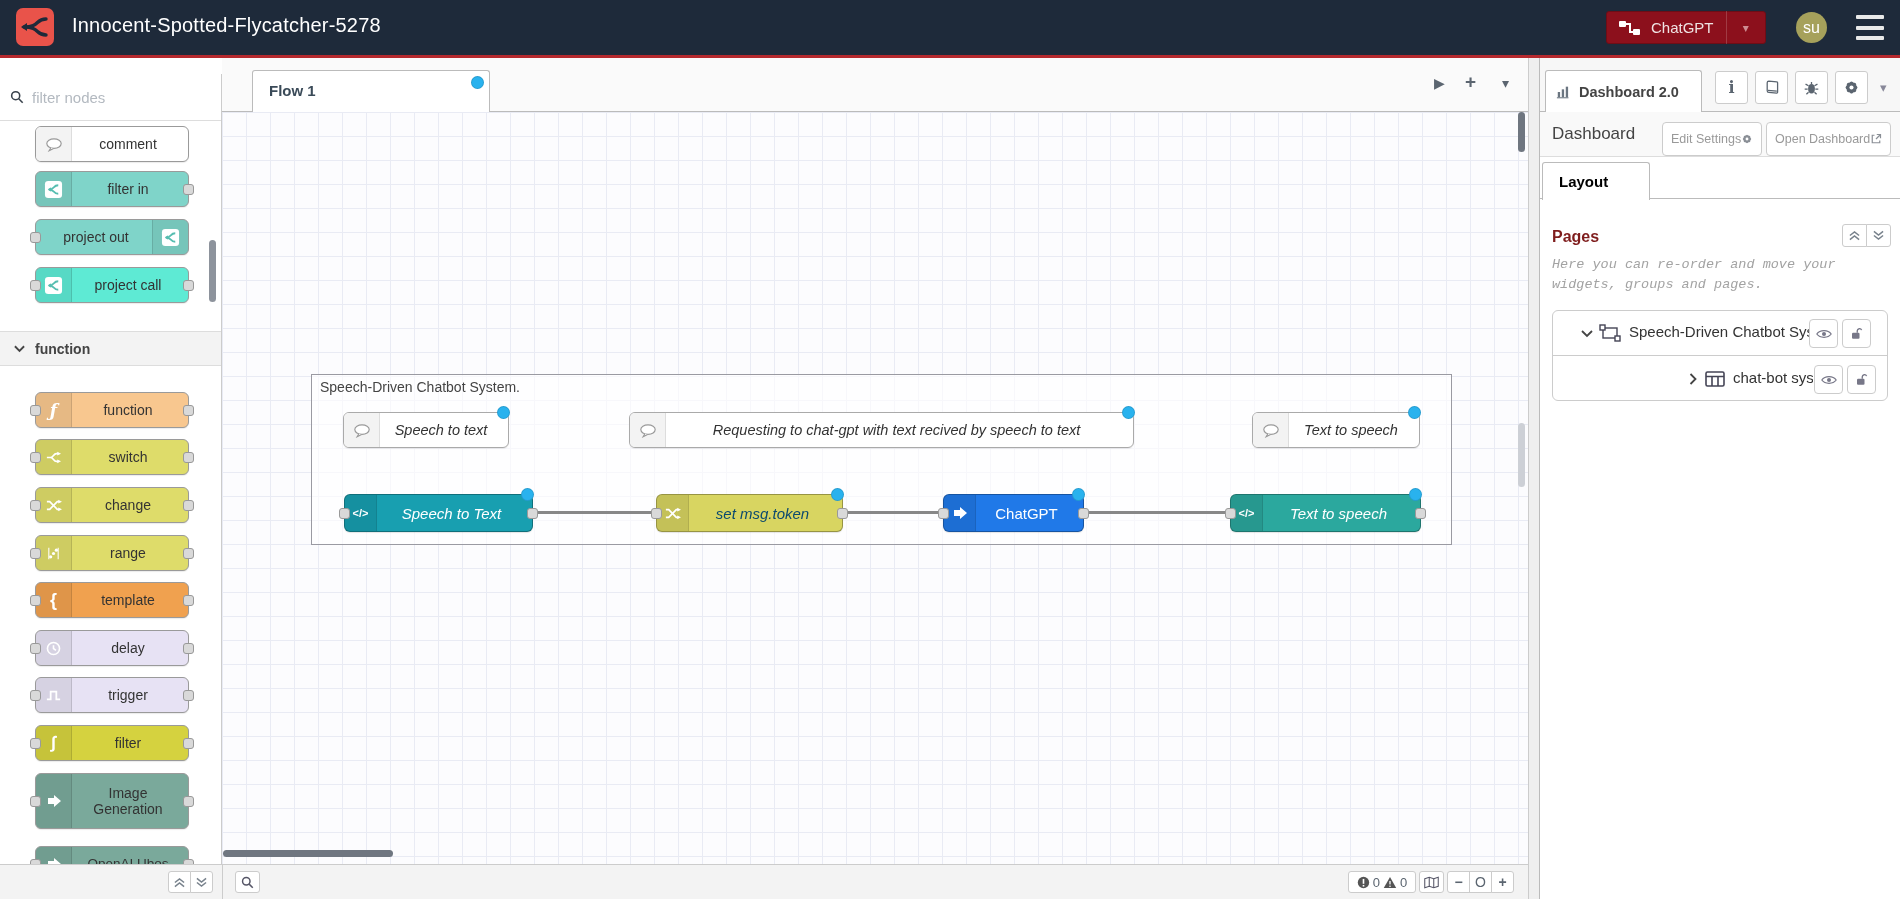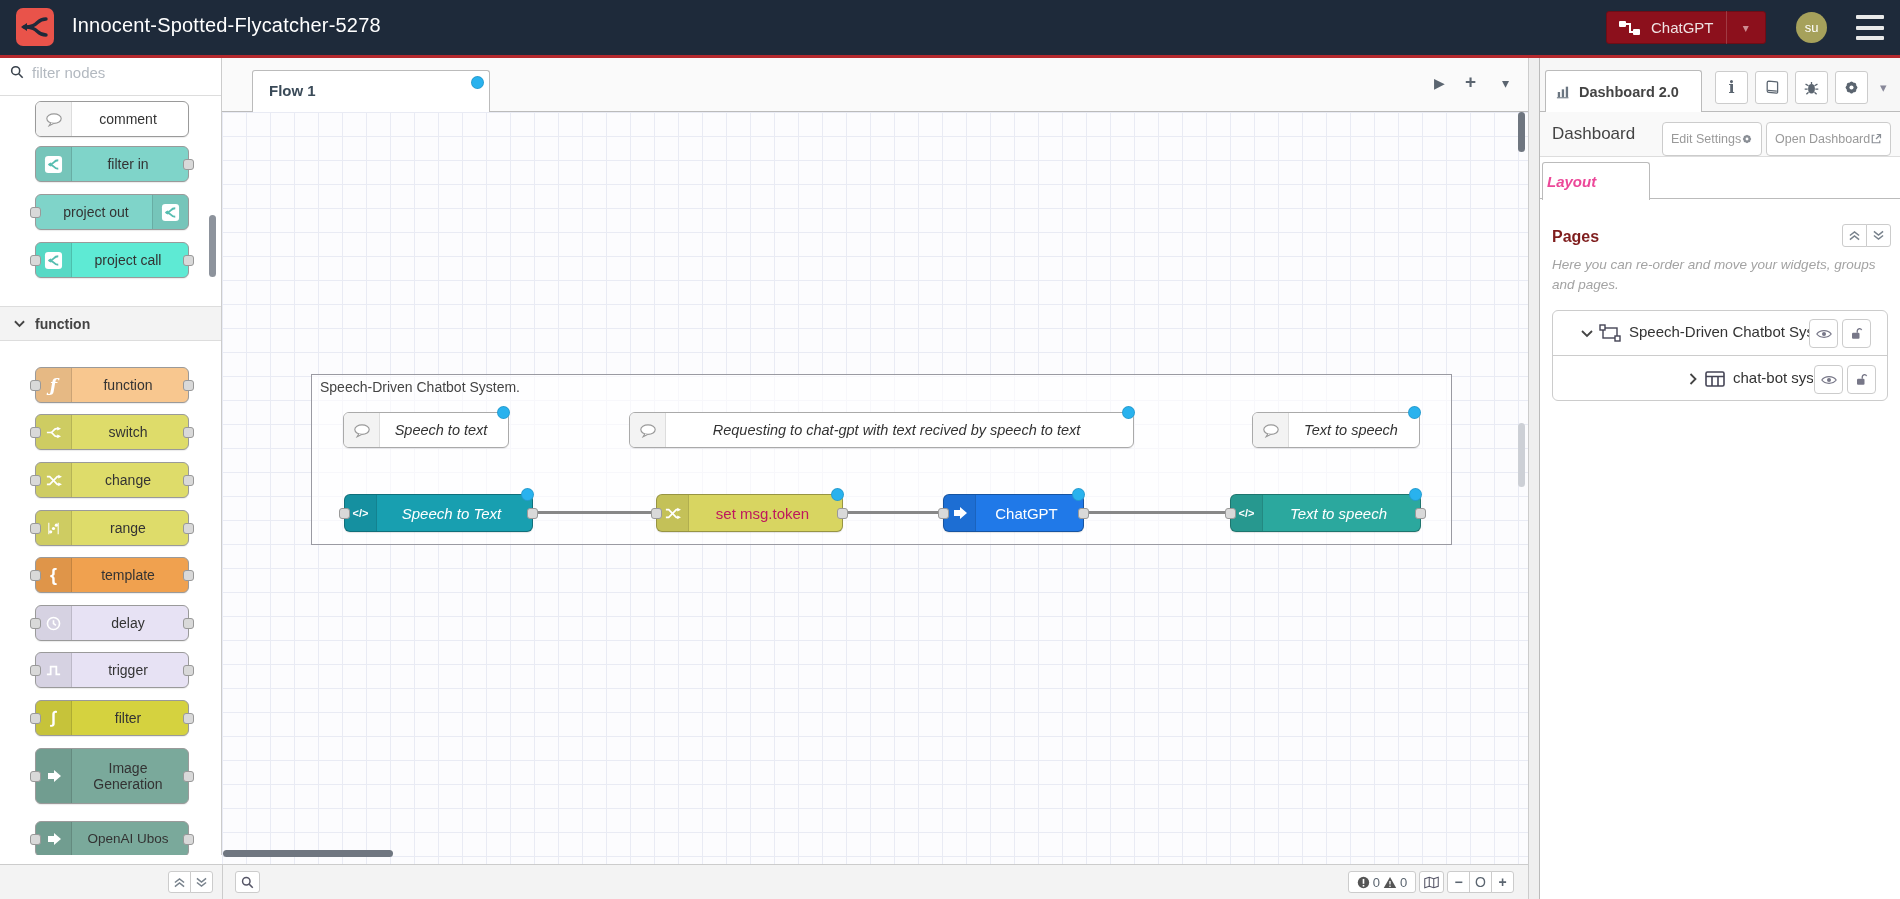--- a/index.html
+++ b/index.html
@@ -7,26 +7,26 @@
   body { font-family:"Liberation Sans", sans-serif; background:#fff; position:relative; }
 
   
   #header { position:absolute; left:0; top:0; width:1900px; height:55px; background:#1e2a3a; z-index:50; }
   #header-accent { position:absolute; left:0; top:55px; width:1900px; height:3px; background:#b5282d; z-index:50; }
   #logo { position:absolute; left:16px; top:8px; width:38px; height:38px; border-radius:7px; background:#e9534a; }
   #app-title { position:absolute; left:72px; top:14px; color:#fff; font-size:20px; letter-spacing:.2px; }
   #deploy-btn { position:absolute; left:1606px; top:11px; width:160px; height:33px; background:#8c101c; border:1px solid #6d0d16; border-radius:3px; display:flex; align-items:center; color:#efe3e3; font-size:15px; }
   #deploy-btn .dsep { width:1px; height:33px; background:rgba(255,255,255,.18); margin-left:12px; }
   #deploy-btn .dcaret { flex:1; text-align:center; color:#cf8d92; font-size:12px; }
-  #avatar { position:absolute; left:1796px; top:12px; width:31px; height:31px; border-radius:50%; background:#a6a15b; color:#fff; font-size:13px; display:flex; align-items:center; justify-content:center; }
+  #avatar { position:absolute; left:1796px; top:12px; width:31px; height:31px; border-radius:50%; background:#a6a15b; color:#fff; font-size:16px; display:flex; align-items:center; justify-content:center; }
   #hamburger { position:absolute; left:1856px; top:15px; width:28px; height:25px; display:flex; flex-direction:column; justify-content:space-between; }
   #hamburger span { display:block; height:4px; background:#e9e9e9; border-radius:1px; }
 
   
-  #palette { position:absolute; left:0; top:49px; width:222px; height:806px; background:#fff; border-right:1px solid #ccc; }
+  #palette { position:absolute; left:0; top:74px; width:222px; height:806px; background:#fff; border-right:1px solid #ccc; }
   #palette-search { position:absolute; left:0; top:0; width:221px; height:47px; border-bottom:1px solid #ddd; display:flex; align-items:center; padding:0 10px; }
   #palette-search input { border:0; outline:0; font-size:15px; color:#444; width:170px; margin-left:8px; font-family:"Liberation Sans",sans-serif; }
   #palette-search input::placeholder { color:#b3b9c0; }
   #palette-body { position:absolute; left:0; top:47px; width:221px; bottom:0; overflow:hidden; }
   .pitem { position:absolute; left:35px; width:154px; height:36px; border:1px solid #9a9a9a; border-radius:6px; box-shadow:0 1px 1px rgba(0,0,0,.08); }
   .pitem .nicon { position:absolute; left:0; top:0; bottom:0; width:36px; background:rgba(0,0,0,.07); border-right:1px solid rgba(0,0,0,.12); border-radius:5px 0 0 5px; display:flex; align-items:center; justify-content:center; }
   .pitem.icon-right .nicon { left:auto; right:0; border-right:0; border-left:1px solid rgba(0,0,0,.12); border-radius:0 5px 5px 0; }
   .pitem .nlabel { position:absolute; left:36px; right:4px; top:0; bottom:0; display:flex; align-items:center; justify-content:center; font-size:14px; color:#333; text-align:center; line-height:1.15; }
   .pitem.icon-right .nlabel { left:4px; right:36px; }
   .pitem.comment-item .nicon { background:#f3f3f3; border-right:1px solid #ddd; }
@@ -76,27 +76,27 @@
   #sidebar-sep { position:absolute; left:1528px; top:58px; width:12px; height:841px; background:#efefef; border-left:1px solid #ccc; border-right:1px solid #bbb; }
   #sidebar { position:absolute; left:1540px; top:58px; width:360px; height:841px; background:#fff; }
   #sb-tabrow { position:absolute; left:0; top:0; width:360px; height:54px; background:#f7f7f7; border-bottom:1px solid #bbb; }
   #dash-tab { position:absolute; left:5px; top:12px; width:157px; height:43px; background:#fff; border:1px solid #bbb; border-bottom:0; border-radius:3px 3px 0 0; display:flex; align-items:center; padding-left:10px; gap:7px; font-size:14.5px; font-weight:bold; color:#444; }
   .sq-btn { position:absolute; top:13px; width:33px; height:33px; background:#fff; border:1px solid #ccc; border-radius:3px; display:flex; align-items:center; justify-content:center; color:#5b6570; }
   #sb-caret { position:absolute; left:340px; top:22px; color:#889; font-size:13px; }
   #sb-dashband { position:absolute; left:0; top:54px; width:360px; height:45px; background:#f9f9f9; border-bottom:1px solid #ddd; }
   #sb-dashband .dtitle { position:absolute; left:12px; top:12px; font-size:17px; color:#444; }
   .mini-btn { position:absolute; top:10px; height:25px; background:#fff; border:1px solid #ccc; border-radius:4px; color:#999; font-size:12.5px; display:flex; align-items:center; padding:16px 8px; }
   #sb-layoutrow { position:absolute; left:0; top:99px; width:360px; height:42px; border-bottom:1px solid #bbb; }
-  #layout-tab { position:absolute; left:2px; top:5px; width:108px; height:38px; background:#fff; border:1px solid #bbb; border-bottom:0; border-radius:3px 3px 0 0; display:flex; align-items:center; padding-left:4px; font-size:15px; font-weight:bold; color:#ec4899; z-index:2;font-style:italic; }
+  #layout-tab { position:absolute; left:2px; top:5px; width:108px; height:38px; background:#fff; border:1px solid #bbb; border-bottom:0; border-radius:3px 3px 0 0; display:flex; align-items:center; padding-left:16px; font-size:15px; font-weight:bold; color:#000000; z-index:2; }
   #pages-title { position:absolute; left:12px; top:170px; font-size:16px; font-weight:bold; color:#7f1d1d; }
   #pages-tools { position:absolute; left:303px; top:166px; display:flex; }
   #pages-tools .gbtn { width:25px; height:23px; background:#fff; border:1px solid #ccc; display:flex; align-items:center; justify-content:center; margin-left:-1px; }
   #pages-tools .gbtn:first-child { border-radius:3px 0 0 3px; }
   #pages-tools .gbtn:last-child { border-radius:0 3px 3px 0; }
-  #pages-help { position:absolute; left:12px; top:197px; width:334px; font-size:13.5px; font-style:italic; color:#a3a3a3; line-height:1.45; }
+  #pages-help { position:absolute; left:12px; top:197px; width:334px; font-size:13.5px; font-style:italic; color:#a3a3a3; line-height:1.45;font-family:Liberation Mono, monospace; }
   #pages-list { position:absolute; left:12px; top:252px; width:336px; height:91px; border:1px solid #ccc; border-radius:6px; background:#fff; }
   .prow { position:absolute; left:0; width:334px; height:45px; }
   .prow .plabel { position:absolute; top:12px; font-size:15px; color:#333; white-space:nowrap; overflow:hidden; }
   .prow .rbtn { position:absolute; top:8px; width:29px; height:29px; background:#fff; border:1px solid #ccc; border-radius:4px; display:flex; align-items:center; justify-content:center; z-index:2; }
   svg { display:block; }
 </style>
 </head>
 <body>
 
 <div id="header">
@@ -370,21 +370,21 @@
     </div>
     <div class="fnode" style="left: 434px; width: 187px; background-color: rgb(216, 213, 97);">
       <span class="nicon">
         <svg width="17" height="17" viewBox="0 0 18 18">
             <path d="M2 5 h3 l8 8 h2" fill="none" stroke="#fff" stroke-width="1.8"></path>
             <path d="M2 13 h3 l8-8 h2" fill="none" stroke="#fff" stroke-width="1.8"></path>
             <path d="M14 3 L18 5 L14 7 Z" fill="#fff"></path>
             <path d="M14 11 L18 13 L14 15 Z" fill="#fff"></path>
           </svg>
       </span>
-      <span class="nlabel" style="color: #be185d;">set msg.token</span>
+      <span class="nlabel" style="color: #0c4a6e; font-style: italic;">set msg.token</span>
       <span class="port pl"></span>
       <span class="port pr"></span>
       <span class="chg-dot"></span>
     </div>
     <div class="fnode" style="left: 721px; width: 141px; background-color: rgb(32, 121, 232);">
       <span class="nicon">
         <svg width="18" height="18" viewBox="0 0 18 18">
             <path d="M3 6 h6 V3 l7 6 -7 6 v-3 H3 Z" fill="#fff"></path>
           </svg>
       </span>

